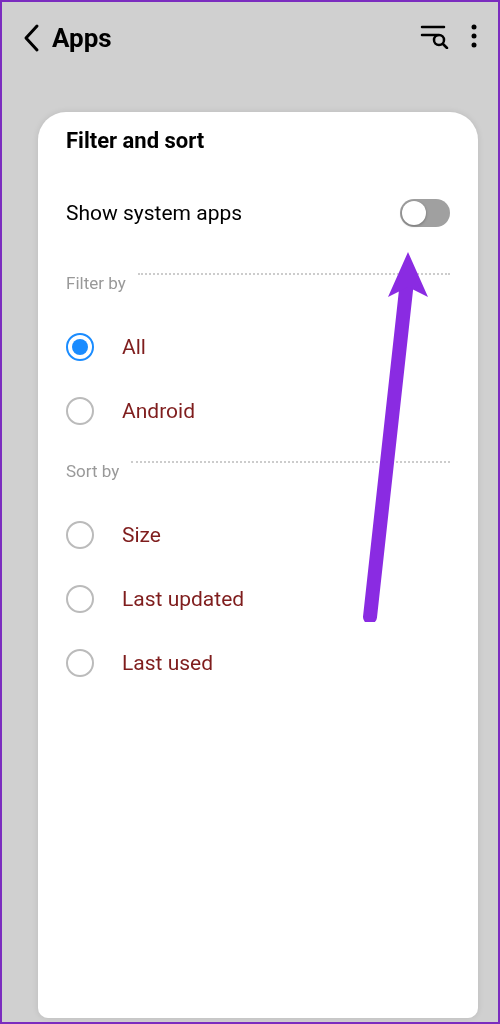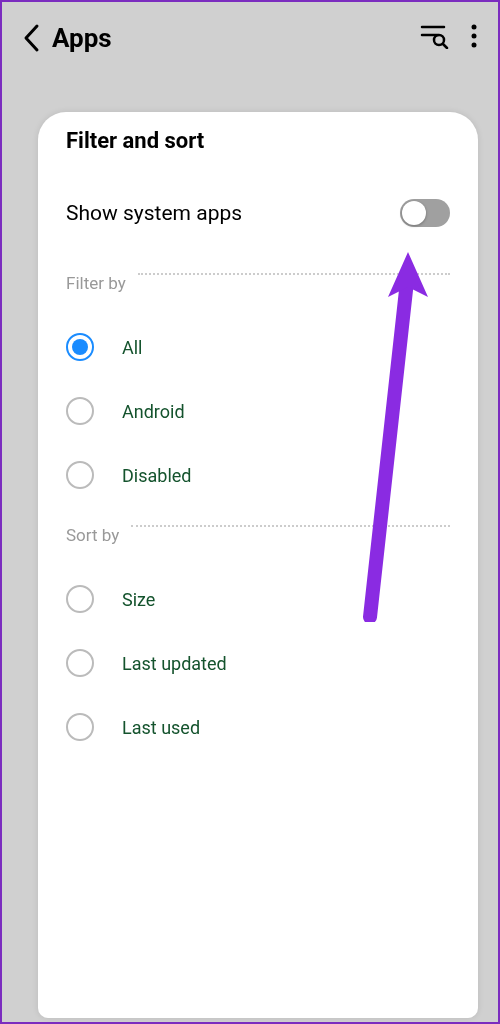--- a/index.html
+++ b/index.html
@@ -117,22 +117,22 @@
       border-color: #1a8cff;
     }
     .radio.selected::after {
       content: '';
       width: 16px;
       height: 16px;
       background: #1a8cff;
       border-radius: 50%;
     }
     .option-label {
-      font-size: 18px;
-      color: #14532d;
+      font-size: 21px;
+      color: #7f1d1d;
     }
     .ok-btn {
       text-align: center;
       font-size: 21px;
       font-weight: 700;
       color: #000;
       padding: 24px 0 10px 0;
       cursor: pointer;
       margin-top: 14px;
     }
@@ -200,24 +200,20 @@
   </div>
 
   <div class="option-row">
     <div class="radio selected"></div>
     <div class="option-label">All</div>
   </div>
   <div class="option-row">
     <div class="radio"></div>
     <div class="option-label">Android</div>
   </div>
-  <div class="option-row">
-    <div class="radio"></div>
-    <div class="option-label">Disabled</div>
-  </div>
 
   <div class="section-header" style="margin-top:18px;">
     <div class="section-label">Sort by</div>
     <div class="dotted-line"></div>
   </div>
 
   <div class="option-row">
     <div class="radio"></div>
     <div class="option-label">Size</div>
   </div>

